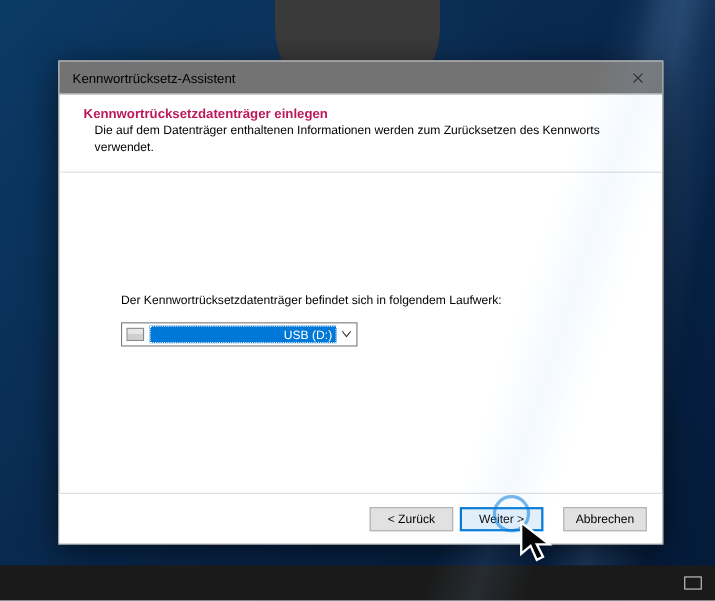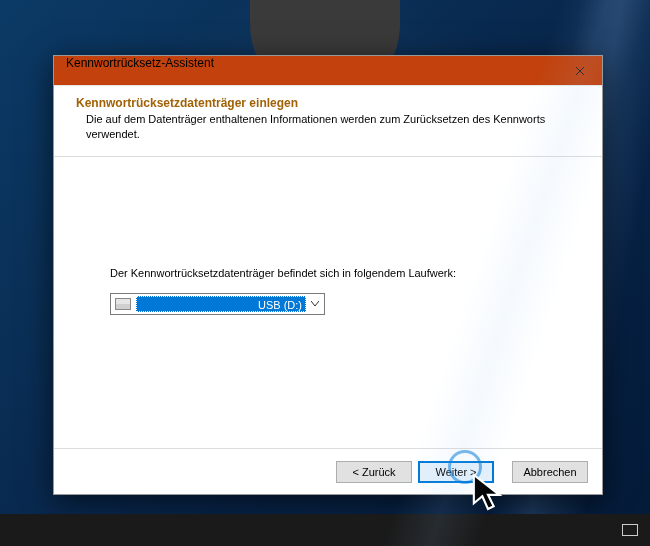--- a/index.html
+++ b/index.html
@@ -55,40 +55,40 @@
   .window {
     position: absolute;
     top: 55px; left: 53px;
     width: 550px; height: 440px;
     background: #fff;
     border: 1px solid #999;
     box-shadow: 0 6px 28px rgba(0,0,0,0.6);
   }
   .titlebar {
     height: 30px;
-    display: flex; 
+    display: flex; align-items: center;
     padding: 0 0 0 12px;
     font-size: 12px;
     border-bottom: 1px solid #e6e6e6;
-    background: #c2410c;
+    background: #737373;
   }
   .titlebar .title { flex: 1; color: #000; }
   .titlebar .close {
     width: 44px; height: 29px;
     display: flex; align-items: center; justify-content: center;
     font-size: 13px; color: #222;
   }
 
   .wizard-header {
     padding: 10px 22px 8px 22px;
   }
   .wizard-header .heading {
     font-weight: bold;
     font-size: 12px;
-    color: #a16207;
+    color: #be185d;
     margin: 0 0 2px 0;
   }
   .wizard-header .subtext {
     font-size: 11px;
     color: #000;
     line-height: 1.35;
     padding-left: 10px;
   }
   .header-rule {
     height: 1px; background: #dcdcdc; margin: 6px 0 0 0;

